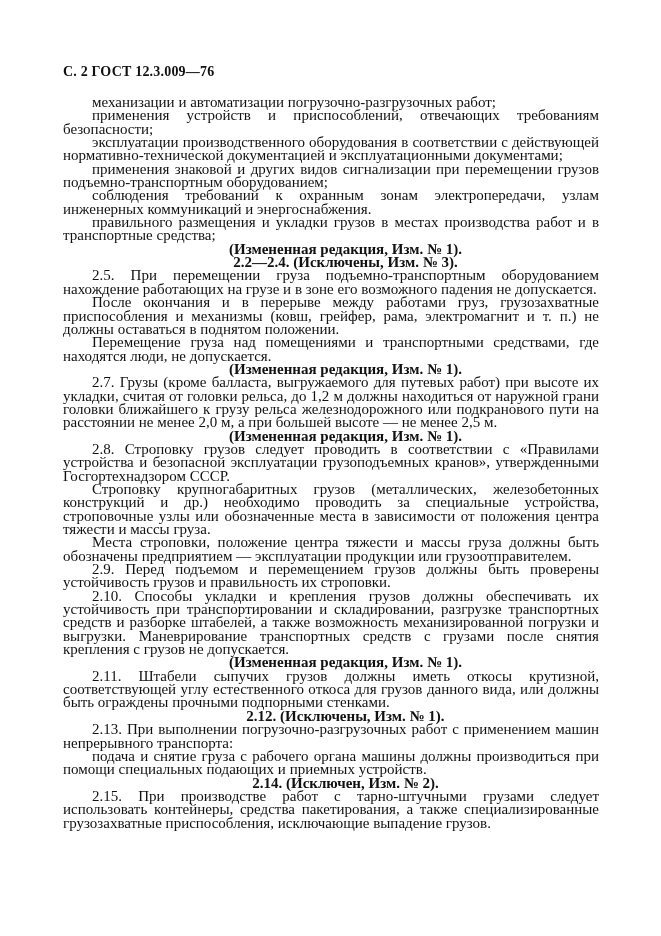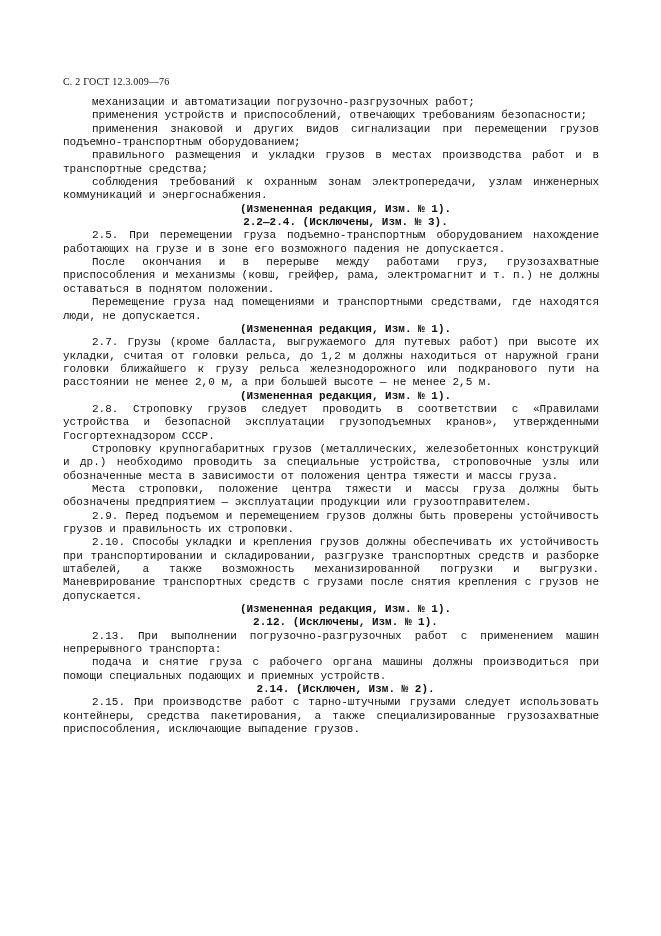--- a/index.html
+++ b/index.html
@@ -16,70 +16,71 @@
   .page {
     position: relative;
     width: 661px;
     height: 936px;
     background: #ffffff;
     overflow: hidden;
   }
   .page-header {
     position: absolute;
     left: 63px;
-    top: 76px;
-    font-size: 10px;
-    font-weight: normal;
+    top: 64px;
+    font-size: 14px;
+    font-weight: bold;
     letter-spacing: 0.2px;
     white-space: nowrap;
   }
   .content {
     position: absolute;
     left: 63px;
     top: 96px;
     width: 536px;
-    font-size: 11px;
+    font-size: 15px;
     line-height: 13.35px;
     text-align: justify;
-    font-family: Liberation Mono, monospace;
   }
   .para {
     margin: 0;
     padding: 0;
     text-indent: 29px;
   }
   .para.bold {
     font-weight: bold;
     text-align: center;
   }
 </style>
 </head>
 <body>
 
 <div class="page">
   <div class="page-header">С. 2 ГОСТ 12.3.009—76</div>
   <div class="content">
       <p class="para">механизации и автоматизации погрузочно-разгрузочных работ;</p>
       <p class="para">применения устройств и приспособлений, отвечающих требованиям безопасности;</p>
+      <p class="para">эксплуатации производственного оборудования в соответствии с действующей нормативно-технической документацией и эксплуатационными документами;</p>
       <p class="para">применения знаковой и других видов сигнализации при перемещении грузов подъемно-транспортным оборудованием;</p>
+      <p class="para">соблюдения требований к охранным зонам электропередачи, узлам инженерных коммуникаций и энергоснабжения.</p>
       <p class="para">правильного размещения и укладки грузов в местах производства работ и в транспортные средства;</p>
-      <p class="para">соблюдения требований к охранным зонам электропередачи, узлам инженерных коммуникаций и энергоснабжения.</p>
       <p class="para bold">(Измененная редакция, Изм. № 1).</p>
       <p class="para bold">2.2—2.4. (Исключены, Изм. № 3).</p>
       <p class="para">2.5. При перемещении груза подъемно-транспортным оборудованием нахождение работающих на грузе и в зоне его возможного падения не допускается.</p>
       <p class="para">После окончания и в перерыве между работами груз, грузозахватные приспособления и механизмы (ковш, грейфер, рама, электромагнит и т. п.) не должны оставаться в поднятом положении.</p>
       <p class="para">Перемещение груза над помещениями и транспортными средствами, где находятся люди, не допускается.</p>
       <p class="para bold">(Измененная редакция, Изм. № 1).</p>
       <p class="para">2.7. Грузы (кроме балласта, выгружаемого для путевых работ) при высоте их укладки, считая от головки рельса, до 1,2 м должны находиться от наружной грани головки ближайшего к грузу рельса железнодорожного или подкранового пути на расстоянии не менее 2,0 м, а при большей высоте — не менее 2,5 м.</p>
       <p class="para bold">(Измененная редакция, Изм. № 1).</p>
       <p class="para">2.8. Строповку грузов следует проводить в соответствии с «Правилами устройства и безопасной эксплуатации грузоподъемных кранов», утвержденными Госгортехнадзором СССР.</p>
       <p class="para">Строповку крупногабаритных грузов (металлических, железобетонных конструкций и др.) необходимо проводить за специальные устройства, строповочные узлы или обозначенные места в зависимости от положения центра тяжести и массы груза.</p>
       <p class="para">Места строповки, положение центра тяжести и массы груза должны быть обозначены предприятием — эксплуатации продукции или грузоотправителем.</p>
       <p class="para">2.9. Перед подъемом и перемещением грузов должны быть проверены устойчивость грузов и правильность их строповки.</p>
       <p class="para">2.10. Способы укладки и крепления грузов должны обеспечивать их устойчивость при транспортировании и складировании, разгрузке транспортных средств и разборке штабелей, а также возможность механизированной погрузки и выгрузки. Маневрирование транспортных средств с грузами после снятия крепления с грузов не допускается.</p>
       <p class="para bold">(Измененная редакция, Изм. № 1).</p>
+      <p class="para">2.11. Штабели сыпучих грузов должны иметь откосы крутизной, соответствующей углу естественного откоса для грузов данного вида, или должны быть ограждены прочными подпорными стенками.</p>
       <p class="para bold">2.12. (Исключены, Изм. № 1).</p>
       <p class="para">2.13. При выполнении погрузочно-разгрузочных работ с применением машин непрерывного транспорта:</p>
       <p class="para">подача и снятие груза с рабочего органа машины должны производиться при помощи специальных подающих и приемных устройств.</p>
       <p class="para bold">2.14. (Исключен, Изм. № 2).</p>
       <p class="para">2.15. При производстве работ с тарно-штучными грузами следует использовать контейнеры, средства пакетирования, а также специализированные грузозахватные приспособления, исключающие выпадение грузов.</p>
     </div>
 </div>
 
 </body></html>

